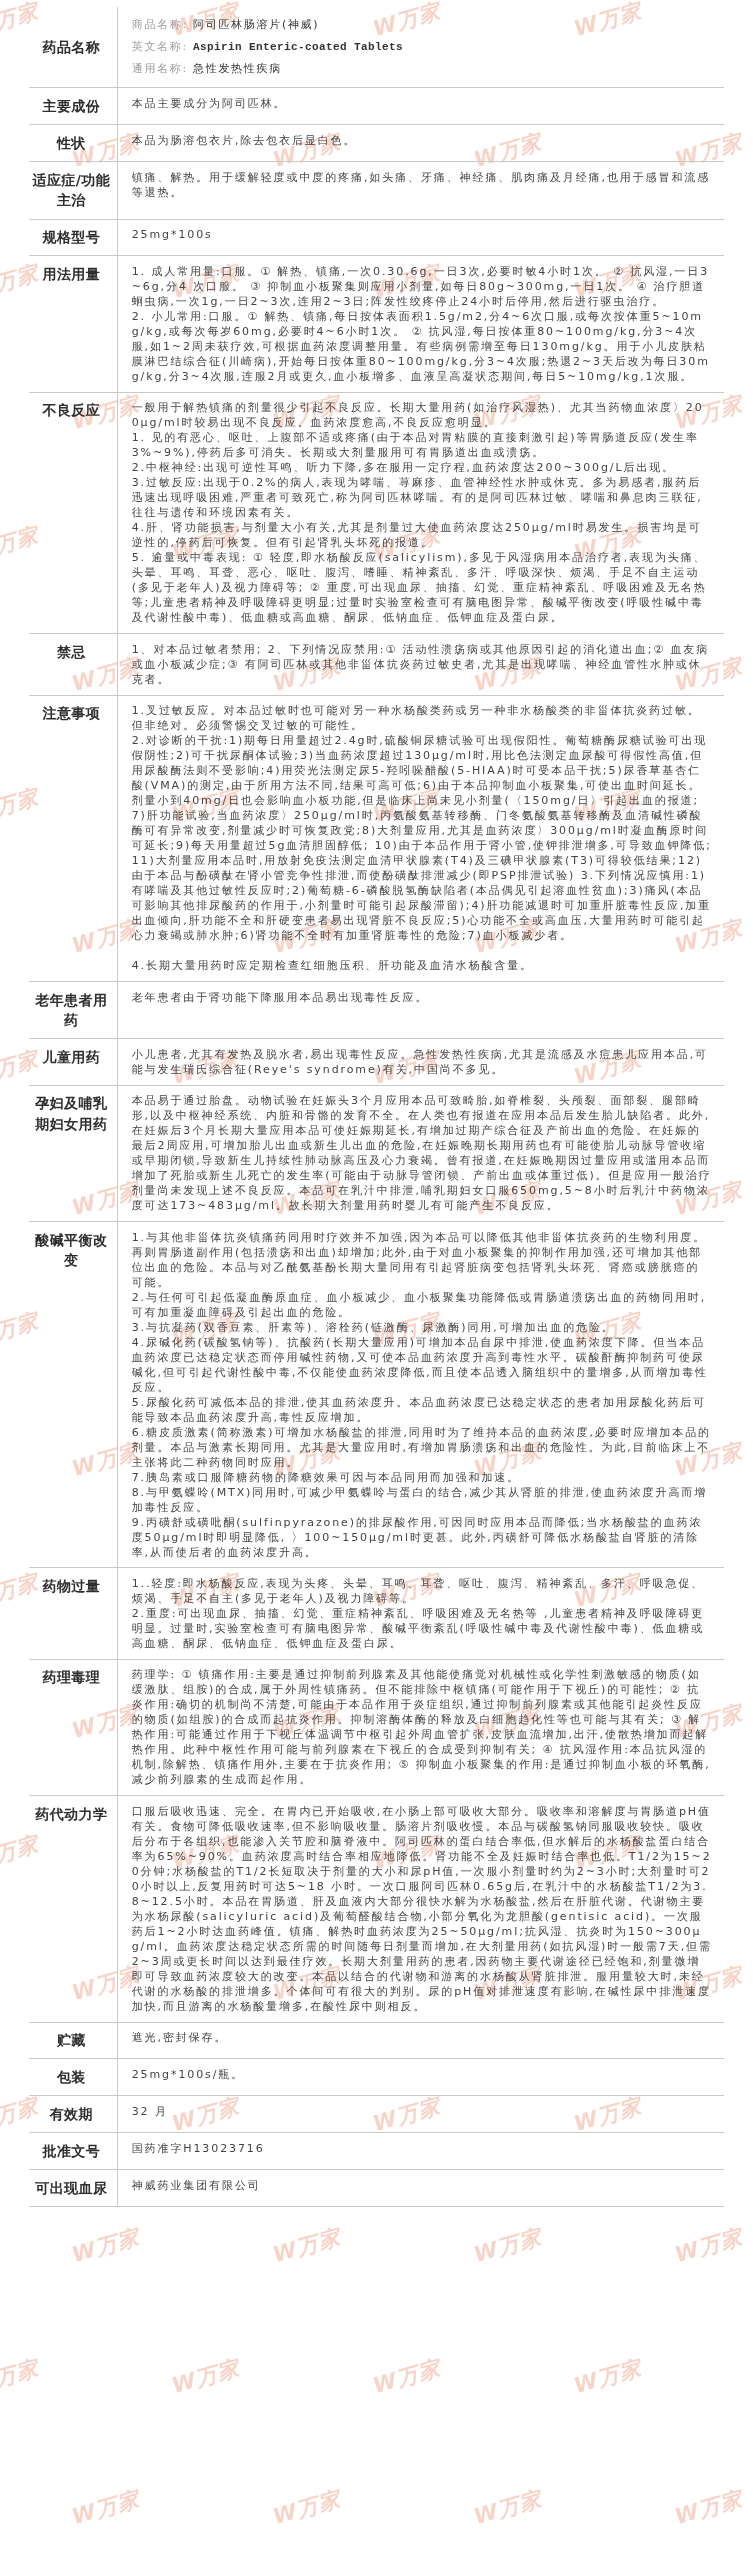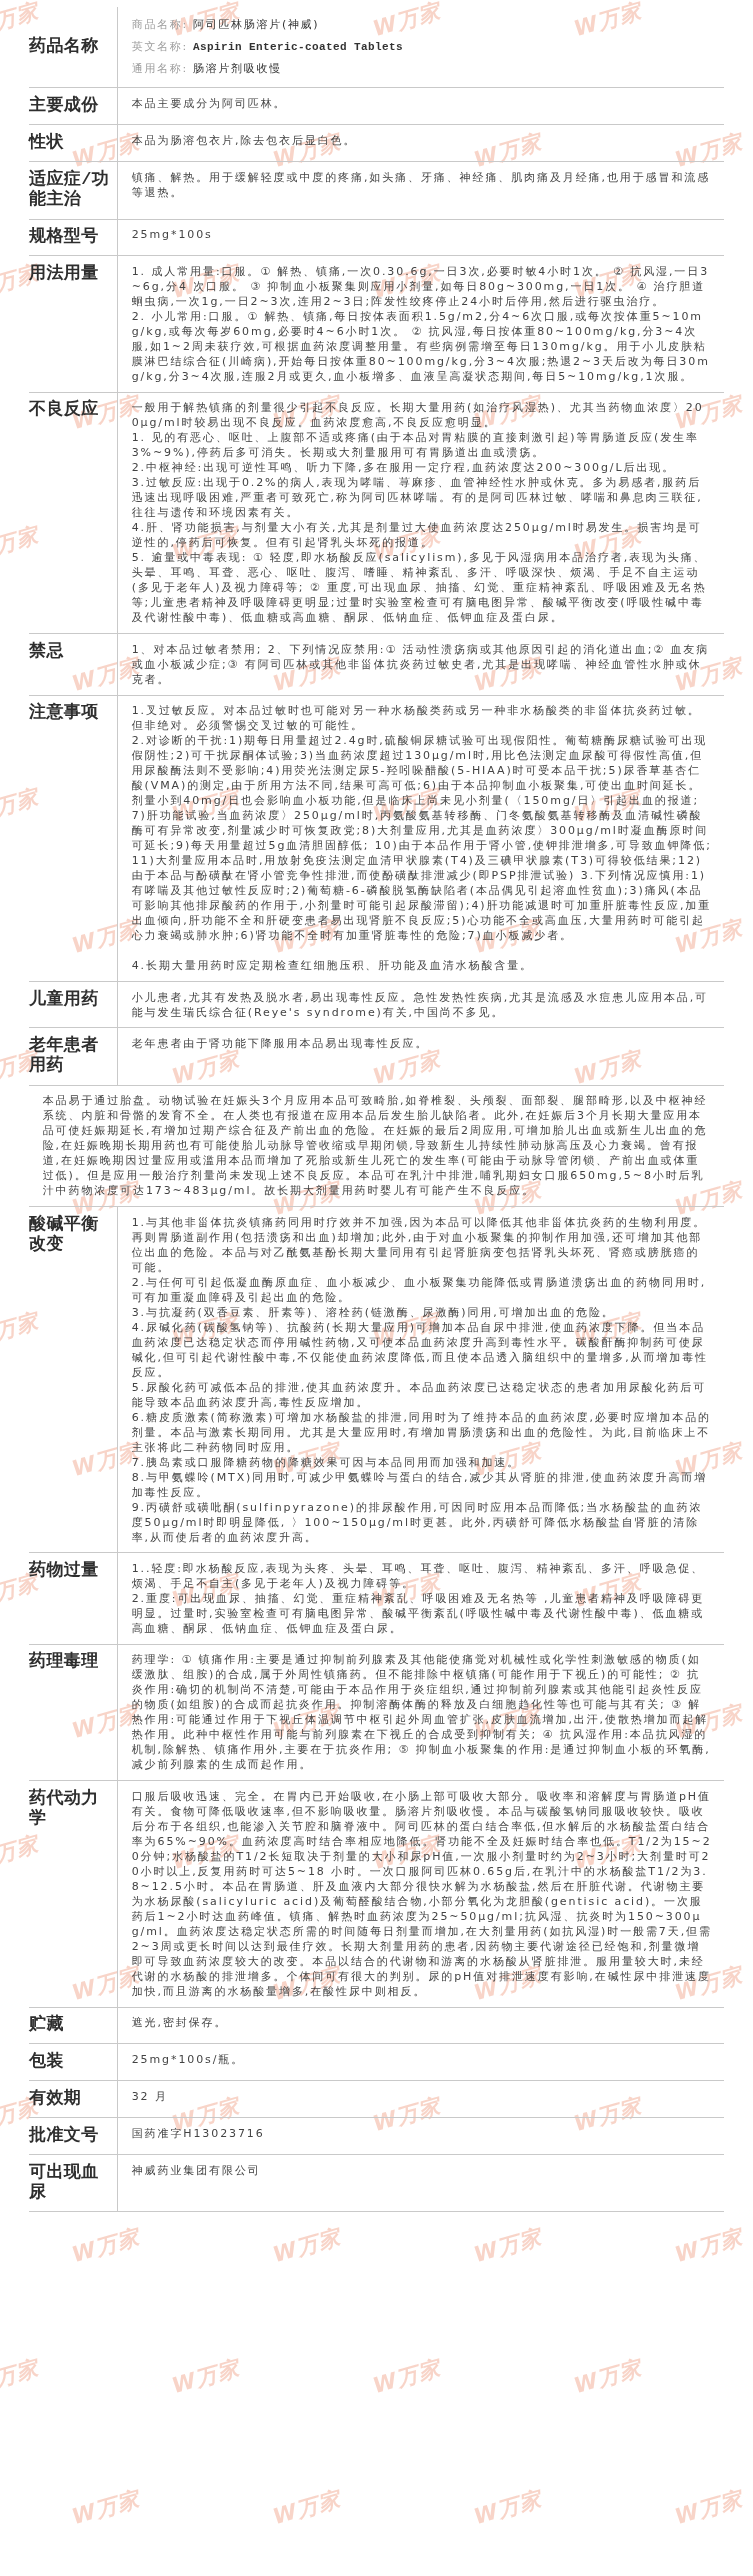--- a/index.html
+++ b/index.html
@@ -17,23 +17,23 @@
   .drug-table{
     position:relative;z-index:1;width:695px;margin:6.8px 0 0 29px;
     border-bottom:0;
   }
   .row{display:flex;align-items:flex-start;border-bottom:0.9px solid #c9c9c9;}
   .row.center{align-items:center;}
   .label-cell{
     width:89px;flex:0 0 89px;box-sizing:border-box;
     padding:7.7px 3.4px 7.7px 0;border-right:0.9px solid #c9c9c9;
     align-self:stretch;
-    font-size:17px;font-weight:700;color:#2e2e2e;
+    font-size:14px;font-weight:700;color:#2e2e2e;text-align:center;
     line-height:20.5px;letter-spacing:0.4px;
-    display:flex;flex-direction:column;justify-content:flex-start;font-family:Liberation Mono, monospace;
+    display:flex;flex-direction:column;justify-content:flex-start;
   }
   .row.center .label-cell{justify-content:center;}
   .label-cell span{display:block;width:100%;}
   .content-cell{
     flex:1;box-sizing:border-box;padding:7.7px 12px 7.7px 13.7px;
     font-size:11px;line-height:15px;letter-spacing:1.9px;
     color:#434343;white-space:pre-line;word-break:break-all;
   }
   .name-line{line-height:21.4px;letter-spacing:1.7px;}
   .name-key{color:#9d9d9d;margin-right:5.1px;}
@@ -124,21 +124,21 @@
     <span class="wm" style="left: 272px; top: 2493px;">W万家</span>
     <span class="wm" style="left: 473px; top: 2493px;">W万家</span>
     <span class="wm" style="left: 674px; top: 2493px;">W万家</span>
   </div>
 
 <div class="drug-table">
     <div class="row center">
       <div class="label-cell">
         <span>药品名称</span>
       </div>
-      <div class="content-cell"><div class="name-line"><span class="name-key">商品名称:</span><span class="name-value">阿司匹林肠溶片(神威)</span></div><div class="name-line"><span class="name-key">英文名称:</span><span class="name-value mono">Aspirin Enteric-coated Tablets</span></div><div class="name-line"><span class="name-key">通用名称:</span><span class="name-value">肠溶片剂吸收慢</span></div></div>
+      <div class="content-cell"><div class="name-line"><span class="name-key">商品名称:</span><span class="name-value">阿司匹林肠溶片(神威)</span></div><div class="name-line"><span class="name-key">英文名称:</span><span class="name-value mono">Aspirin Enteric-coated Tablets</span></div><div class="name-line"><span class="name-key">通用名称:</span><span class="name-value">急性发热性疾病</span></div></div>
     </div>
     <div class="row">
       <div class="label-cell">
         <span>主要成份</span>
       </div>
       <div class="content-cell">本品主要成分为阿司匹林。</div>
     </div>
     <div class="row">
       <div class="label-cell">
         <span>性状</span>
@@ -185,31 +185,34 @@
       <div class="label-cell">
         <span>注意事项</span>
       </div>
       <div class="content-cell">1.叉过敏反应。对本品过敏时也可能对另一种水杨酸类药或另一种非水杨酸类的非甾体抗炎药过敏。但非绝对。必须警惕交叉过敏的可能性。
 2.对诊断的干扰:1)期每日用量超过2.4g时,硫酸铜尿糖试验可出现假阳性。葡萄糖酶尿糖试验可出现假阴性;2)可干扰尿酮体试验;3)当血药浓度超过130μg/ml时,用比色法测定血尿酸可得假性高值,但用尿酸酶法则不受影响;4)用荧光法测定尿5-羟吲哚醋酸(5-HIAA)时可受本品干扰;5)尿香草基杏仁酸(VMA)的测定,由于所用方法不同,结果可高可低;6)由于本品抑制血小板聚集,可使出血时间延长。剂量小到40mg/日也会影响血小板功能,但是临床上尚未见小剂量(〈150mg/日〉引起出血的报道;7)肝功能试验,当血药浓度〉250μg/ml时,丙氨酸氨基转移酶、门冬氨酸氨基转移酶及血清碱性磷酸酶可有异常改变,剂量减少时可恢复政党;8)大剂量应用,尤其是血药浓度〉300μg/ml时凝血酶原时间可延长;9)每天用量超过5g血清胆固醇低; 10)由于本品作用于肾小管,使钾排泄增多,可导致血钾降低;11)大剂量应用本品时,用放射免疫法测定血清甲状腺素(T4)及三碘甲状腺素(T3)可得较低结果;12)由于本品与酚磺酞在肾小管竞争性排泄,而使酚磺酞排泄减少(即PSP排泄试验) 3.下列情况应慎用:1)有哮喘及其他过敏性反应时;2)葡萄糖-6-磷酸脱氢酶缺陷者(本品偶见引起溶血性贫血);3)痛风(本品可影响其他排尿酸药的作用于,小剂量时可能引起尿酸滞留);4)肝功能减退时可加重肝脏毒性反应,加重出血倾向,肝功能不全和肝硬变患者易出现肾脏不良反应;5)心功能不全或高血压,大量用药时可能引起心力衰竭或肺水肿;6)肾功能不全时有加重肾脏毒性的危险;7)血小板减少者。
 
 4.长期大量用药时应定期检查红细胞压积、肝功能及血清水杨酸含量。</div>
     </div>
     <div class="row">
       <div class="label-cell">
+        <span>老年患者用药</span>
+      </div>
+      <div class="content-cell">老年患者由于肾功能下降服用本品易出现毒性反应。</div>
+    </div>
+    <div class="row">
+      <div class="label-cell">
         <span>儿童用药</span>
       </div>
       <div class="content-cell">小儿患者,尤其有发热及脱水者,易出现毒性反应。急性发热性疾病,尤其是流感及水痘患儿应用本品,可能与发生瑞氏综合征(Reye's syndrome)有关,中国尚不多见。</div>
     </div>
     <div class="row">
       <div class="label-cell">
-        <span>老年患者用药</span>
-      </div>
-      <div class="content-cell">老年患者由于肾功能下降服用本品易出现毒性反应。</div>
-    </div>
-    <div class="row">
+        <span>孕妇及哺乳期妇女用药</span>
+      </div>
       <div class="content-cell">本品易于通过胎盘。动物试验在妊娠头3个月应用本品可致畸胎,如脊椎裂、头颅裂、面部裂、腿部畸形,以及中枢神经系统、内脏和骨骼的发育不全。在人类也有报道在应用本品后发生胎儿缺陷者。此外,在妊娠后3个月长期大量应用本品可使妊娠期延长,有增加过期产综合征及产前出血的危险。在妊娠的最后2周应用,可增加胎儿出血或新生儿出血的危险,在妊娠晚期长期用药也有可能使胎儿动脉导管收缩或早期闭锁,导致新生儿持续性肺动脉高压及心力衰竭。曾有报道,在妊娠晚期因过量应用或滥用本品而增加了死胎或新生儿死亡的发生率(可能由于动脉导管闭锁、产前出血或体重过低)。但是应用一般治疗剂量尚未发现上述不良反应。本品可在乳汁中排泄,哺乳期妇女口服650mg,5~8小时后乳汁中药物浓度可达173~483μg/ml。故长期大剂量用药时婴儿有可能产生不良反应。</div>
     </div>
     <div class="row">
       <div class="label-cell">
         <span>酸碱平衡改变</span>
       </div>
       <div class="content-cell">1.与其他非甾体抗炎镇痛药同用时疗效并不加强,因为本品可以降低其他非甾体抗炎药的生物利用度。再则胃肠道副作用(包括溃疡和出血)却增加;此外,由于对血小板聚集的抑制作用加强,还可增加其他部位出血的危险。本品与对乙酰氨基酚长期大量同用有引起肾脏病变包括肾乳头坏死、肾癌或膀胱癌的可能。
 2.与任何可引起低凝血酶原血症、血小板减少、血小板聚集功能降低或胃肠道溃疡出血的药物同用时,可有加重凝血障碍及引起出血的危险。
 3.与抗凝药(双香豆素、肝素等)、溶栓药(链激酶、尿激酶)同用,可增加出血的危险。
 4.尿碱化药(碳酸氢钠等)、抗酸药(长期大量应用)可增加本品自尿中排泄,使血药浓度下降。但当本品血药浓度已达稳定状态而停用碱性药物,又可使本品血药浓度升高到毒性水平。碳酸酐酶抑制药可使尿碱化,但可引起代谢性酸中毒,不仅能使血药浓度降低,而且使本品透入脑组织中的量增多,从而增加毒性反应。

